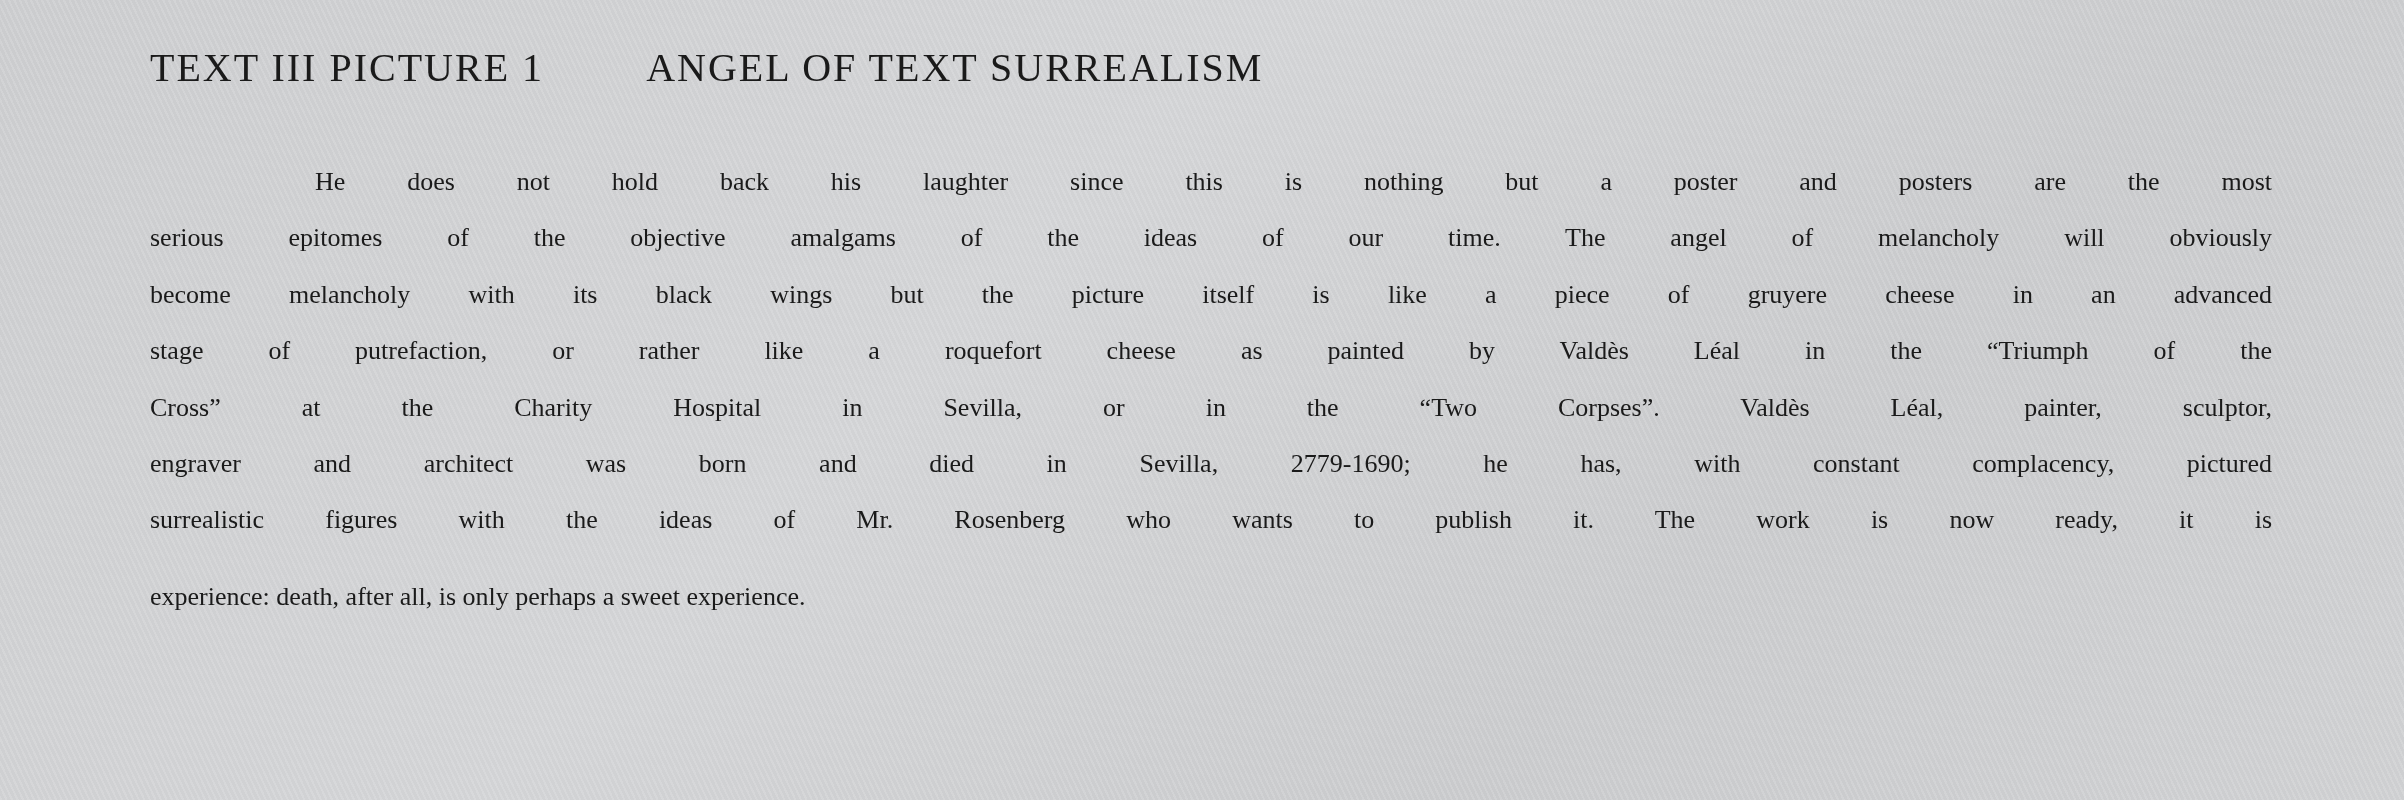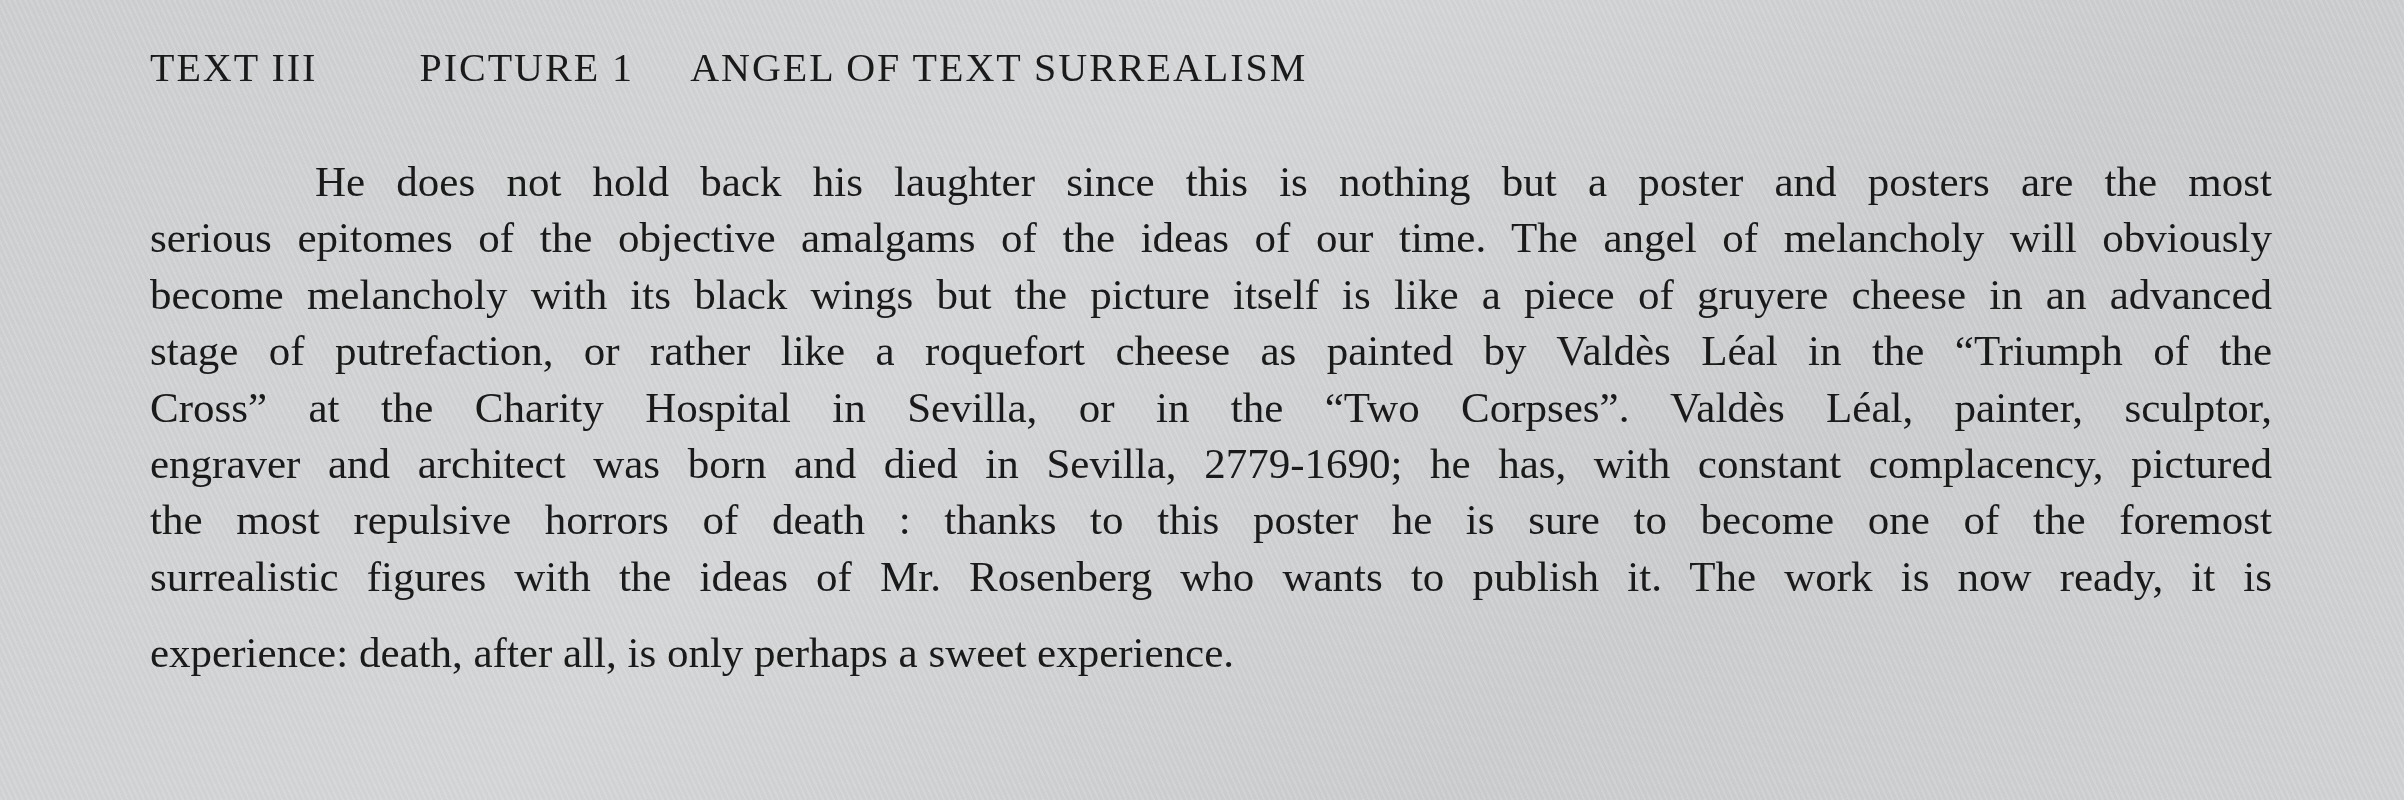--- a/index.html
+++ b/index.html
@@ -13,25 +13,25 @@
   .page-texture {
     position:absolute; inset:0;
     background: repeating-linear-gradient(65deg, rgba(255,255,255,0.06) 0 2px, rgba(0,0,0,0.02) 2px 5px);
     pointer-events:none;
   }
   .heading {
     position:absolute; left:150px; top:44px;
     font-size:40px; letter-spacing:2px; white-space:nowrap;
   }
   .heading span { display:inline-block; }
-  .h-text { margin-right:90px; }
-  .h-picture { margin-right:44px; }
+  .h-text { }
+  .h-picture { margin-right:90px; }
   .body-text {
     position:absolute; left:150px; top:154px; width:2122px;
-    font-size:43px; line-height:56.4px;
+    font-size:26px; line-height:56.4px;
     text-align:justify;
   }
   .line { display:block; text-align:justify; text-align-last:justify; white-space:nowrap; }
   .line.indent { padding-left:165px; }
   .line.last { text-align-last:left;margin-top:20px; }
 </style>
 </head>
 <body>
 
 <div class="page-texture"></div>
@@ -42,16 +42,15 @@
   <span class="h-title">ANGEL OF TEXT SURREALISM</span>
 </div>
 
 <div class="body-text">
   <span class="line indent">He does not hold back his laughter since this is nothing but a poster and posters are the most</span>
   <span class="line">serious epitomes of the objective amalgams of the ideas of our time. The angel of melancholy will obviously</span>
   <span class="line">become melancholy with its black wings but the picture itself is like a piece of gruyere cheese in an advanced</span>
   <span class="line">stage of putrefaction, or rather like a roquefort cheese as painted by Valdès Léal in the “Triumph of the</span>
   <span class="line">Cross” at the Charity Hospital in Sevilla, or in the “Two Corpses”. Valdès Léal, painter, sculptor,</span>
   <span class="line">engraver and architect was born and died in Sevilla, 2779-1690; he has, with constant complacency, pictured</span>
-  <span class="line">the most repulsive horrors of death : thanks to this poster he is sure to become one of the foremost</span>
   <span class="line">surrealistic figures with the ideas of Mr. Rosenberg who wants to publish it. The work is now ready, it is</span>
   <span class="line last">experience: death, after all, is only perhaps a sweet experience.</span>
 </div>
 
 </body></html>

